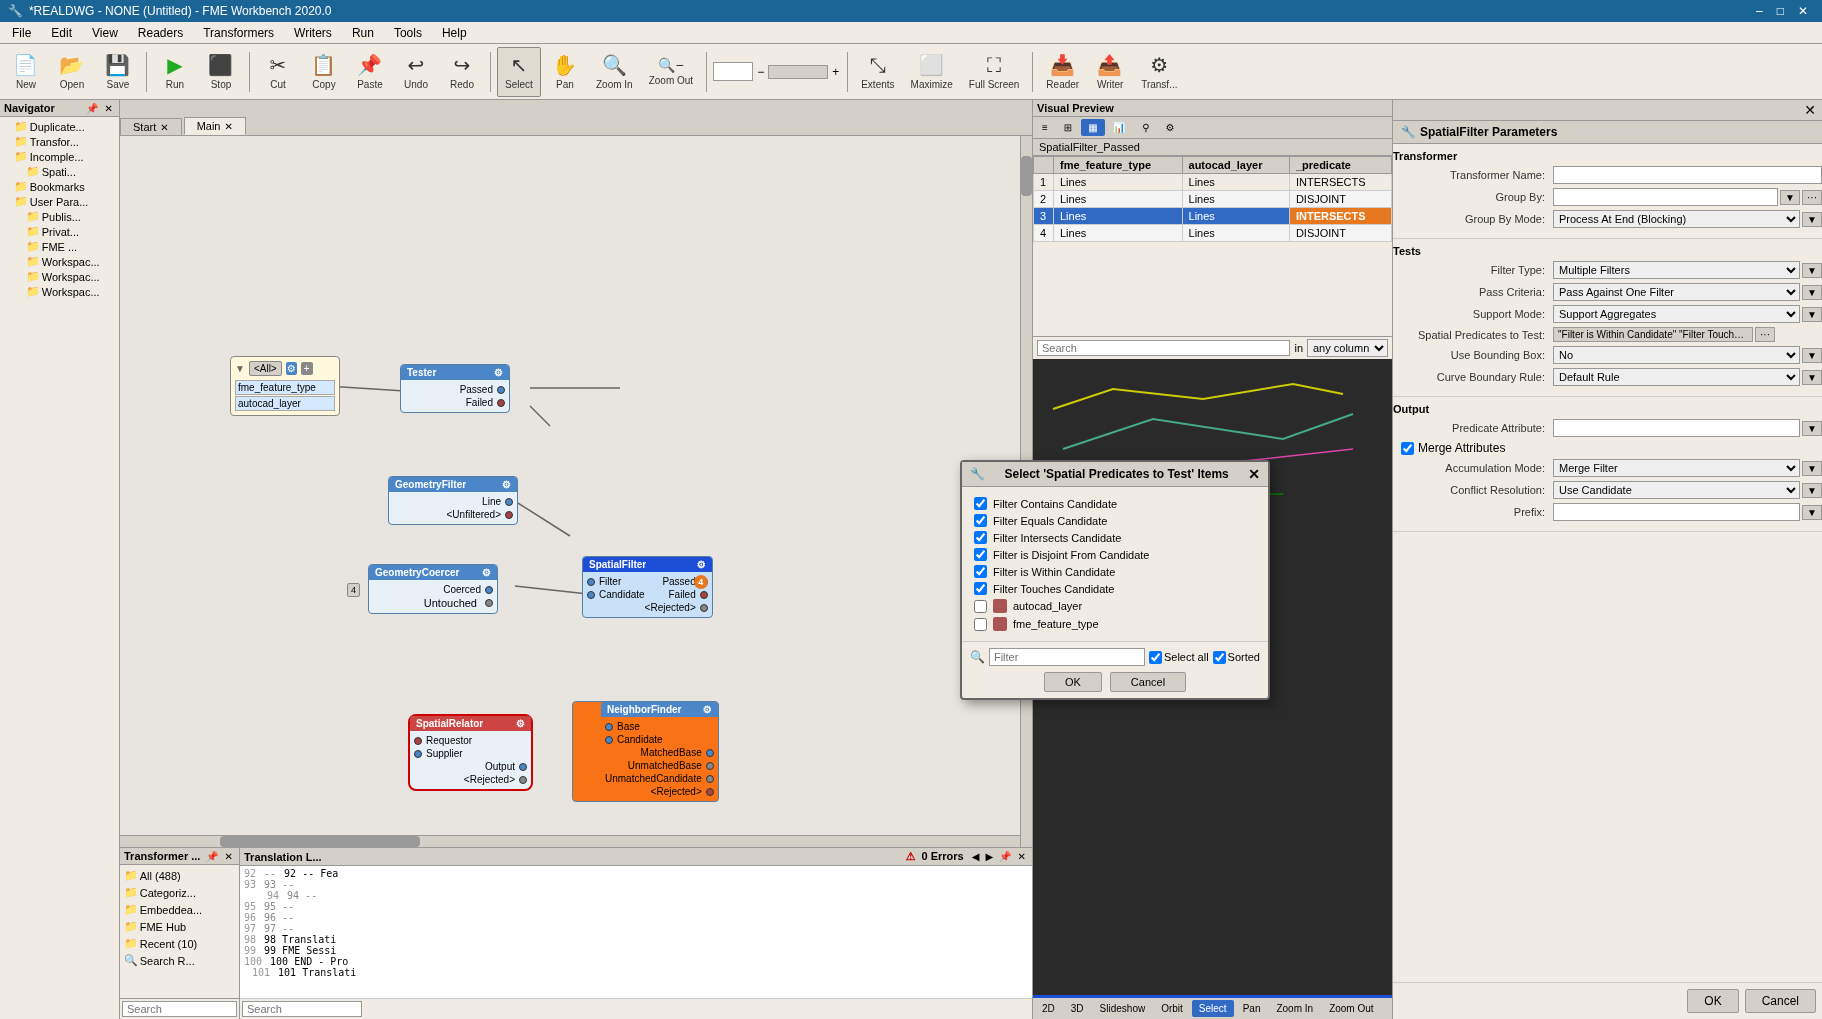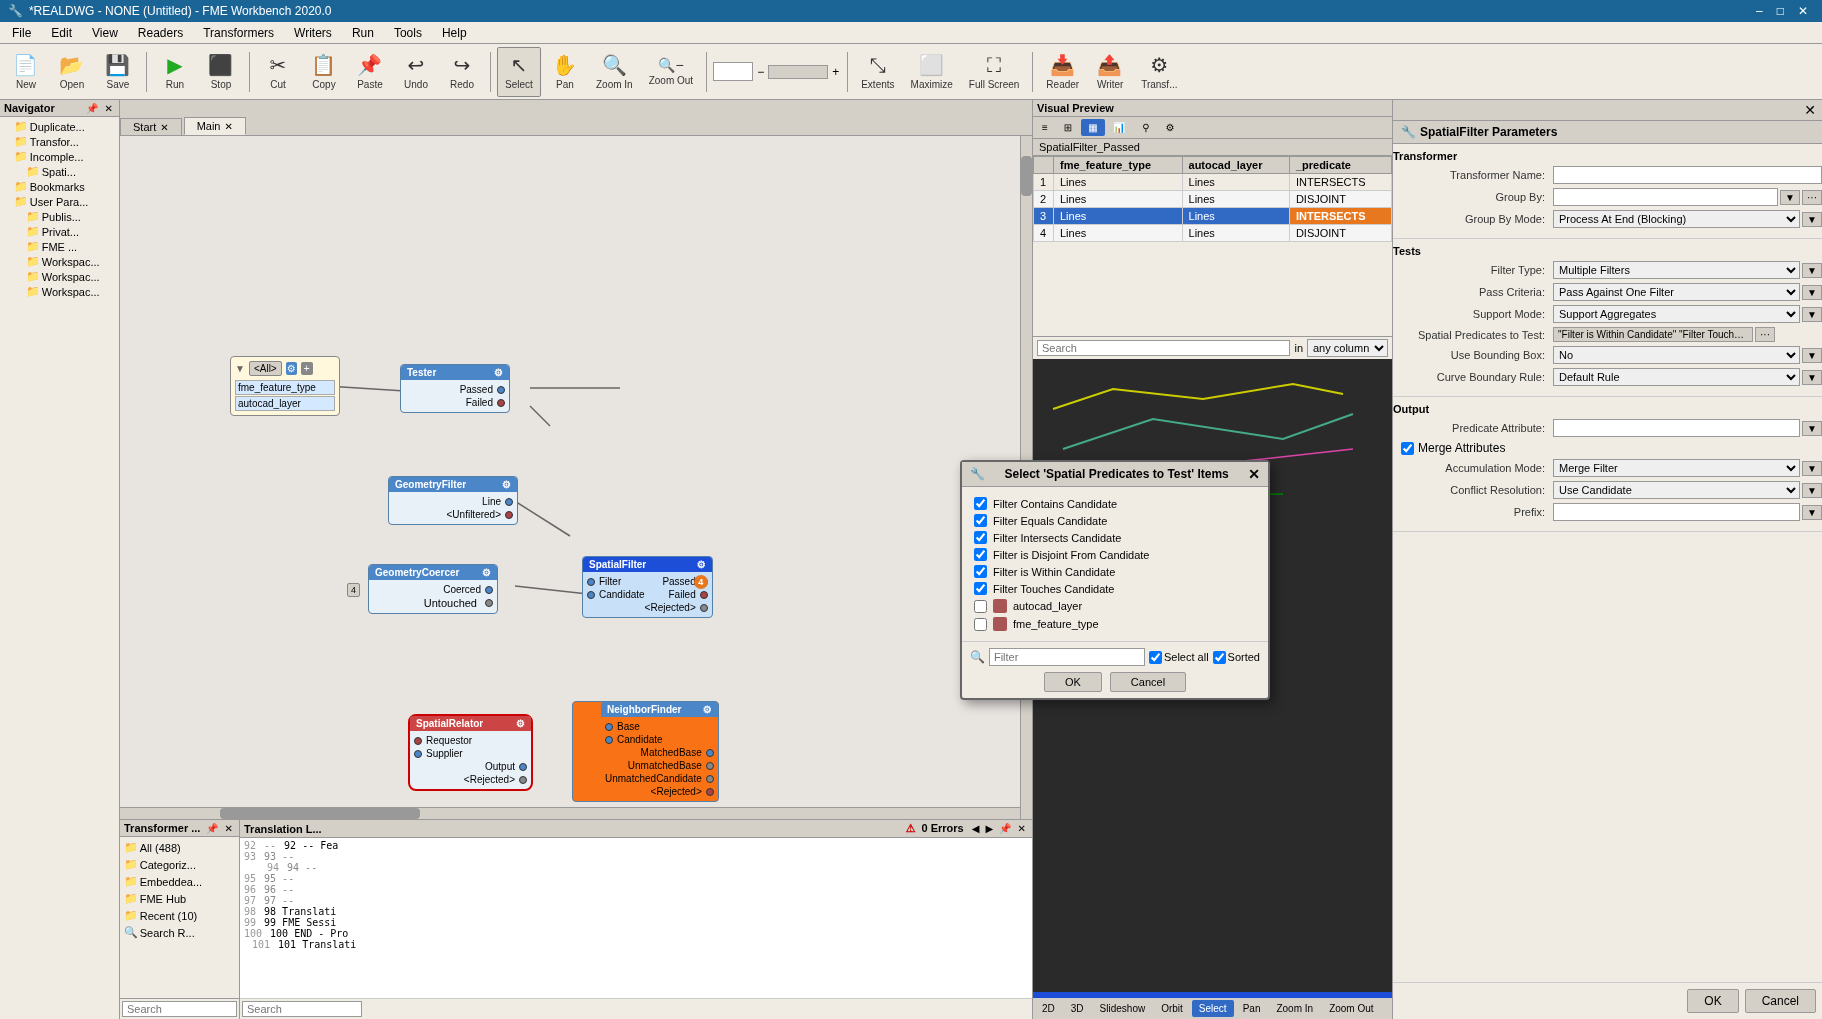--- a/index.html
+++ b/index.html
@@ -61,21 +61,21 @@
     .data-table tr:nth-child(even) { background: #f5f5f5; }
     .data-table tr.selected { background: #316ac5; color: white; }
     
     .table-name-bar { background: #d4d0c8; border-bottom: 1px solid #999; padding: 2px 6px; font-size: 11px; }
     
     .search-bar { display: flex; align-items: center; gap: 4px; padding: 2px 4px; border-top: 1px solid #999; background: #f0ece4; }
     .search-bar input { flex: 1; border: 1px solid #999; padding: 1px 4px; font-size: 11px; }
     .search-bar .in-label { font-size: 11px; }
     .search-bar select { border: 1px solid #999; font-size: 11px; padding: 1px; }
     
-    .vp-graphics-toolbar { background: #d4d0c8; border-top: 6px solid #1d4ed8; display: flex; align-items: center; padding: 2px; gap: 2px; }
+    .vp-graphics-toolbar { background: #d4d0c8; border-top: 3px solid #1d4ed8; display: flex; align-items: center; padding: 2px; gap: 2px; }
     
     
     .props-panel { width: 430px; background: #f0ece4; border-left: 1px solid #999; display: flex; flex-direction: column; overflow-y: auto; }
     .props-title { background: #d4d0c8; padding: 4px 8px; font-size: 12px; border-bottom: 1px solid #999; font-weight: bold; display: flex; align-items: center; gap: 4px; }
     .props-section { padding: 6px 0; border-bottom: 1px solid #ccc; }
     .props-section-title { font-weight: bold; font-size: 11px; margin-bottom: 4px; }
     .props-row { display: flex; align-items: center; margin-bottom: 4px; }
     .props-label { width: 160px; font-size: 11px; color: #333; text-align: right; padding-right: 8px; }
     .props-control { flex: 1; }
     .props-input { width: 100%; border: 1px solid #999; padding: 2px 4px; font-size: 11px; background: white; }
@@ -481,21 +481,21 @@
         </div>
 
         <div style="position:absolute;top:0;right:0;width:12px;height:100%;background:#d4d0c8;border-left:1px solid #999;">
           <div style="width:100%;height:40px;background:#999;border-radius:4px;margin-top:20px;"></div>
         </div>
         <div style="position:absolute;bottom:0;left:0;right:12px;height:12px;background:#d4d0c8;border-top:1px solid #999;">
           <div style="height:100%;width:200px;background:#999;border-radius:4px;margin-left:100px;"></div>
         </div>
       </div>
 
-      <div style="display:flex;height:200px;border-top:1px solid #999;">
+      <div style="display:flex;height:172px;border-top:1px solid #999;">
 
         <div style="width:120px;background:#f0ece4;border-right:1px solid #999;display:flex;flex-direction:column;">
           <div class="panel-header">
             <span>Transformer ...</span>
             <div class="panel-header-btns">
               <button class="panel-header-btn">📌</button>
               <button class="panel-header-btn">✕</button>
             </div>
           </div>
           <div style="padding:2px;flex:1;overflow-y:auto;">

